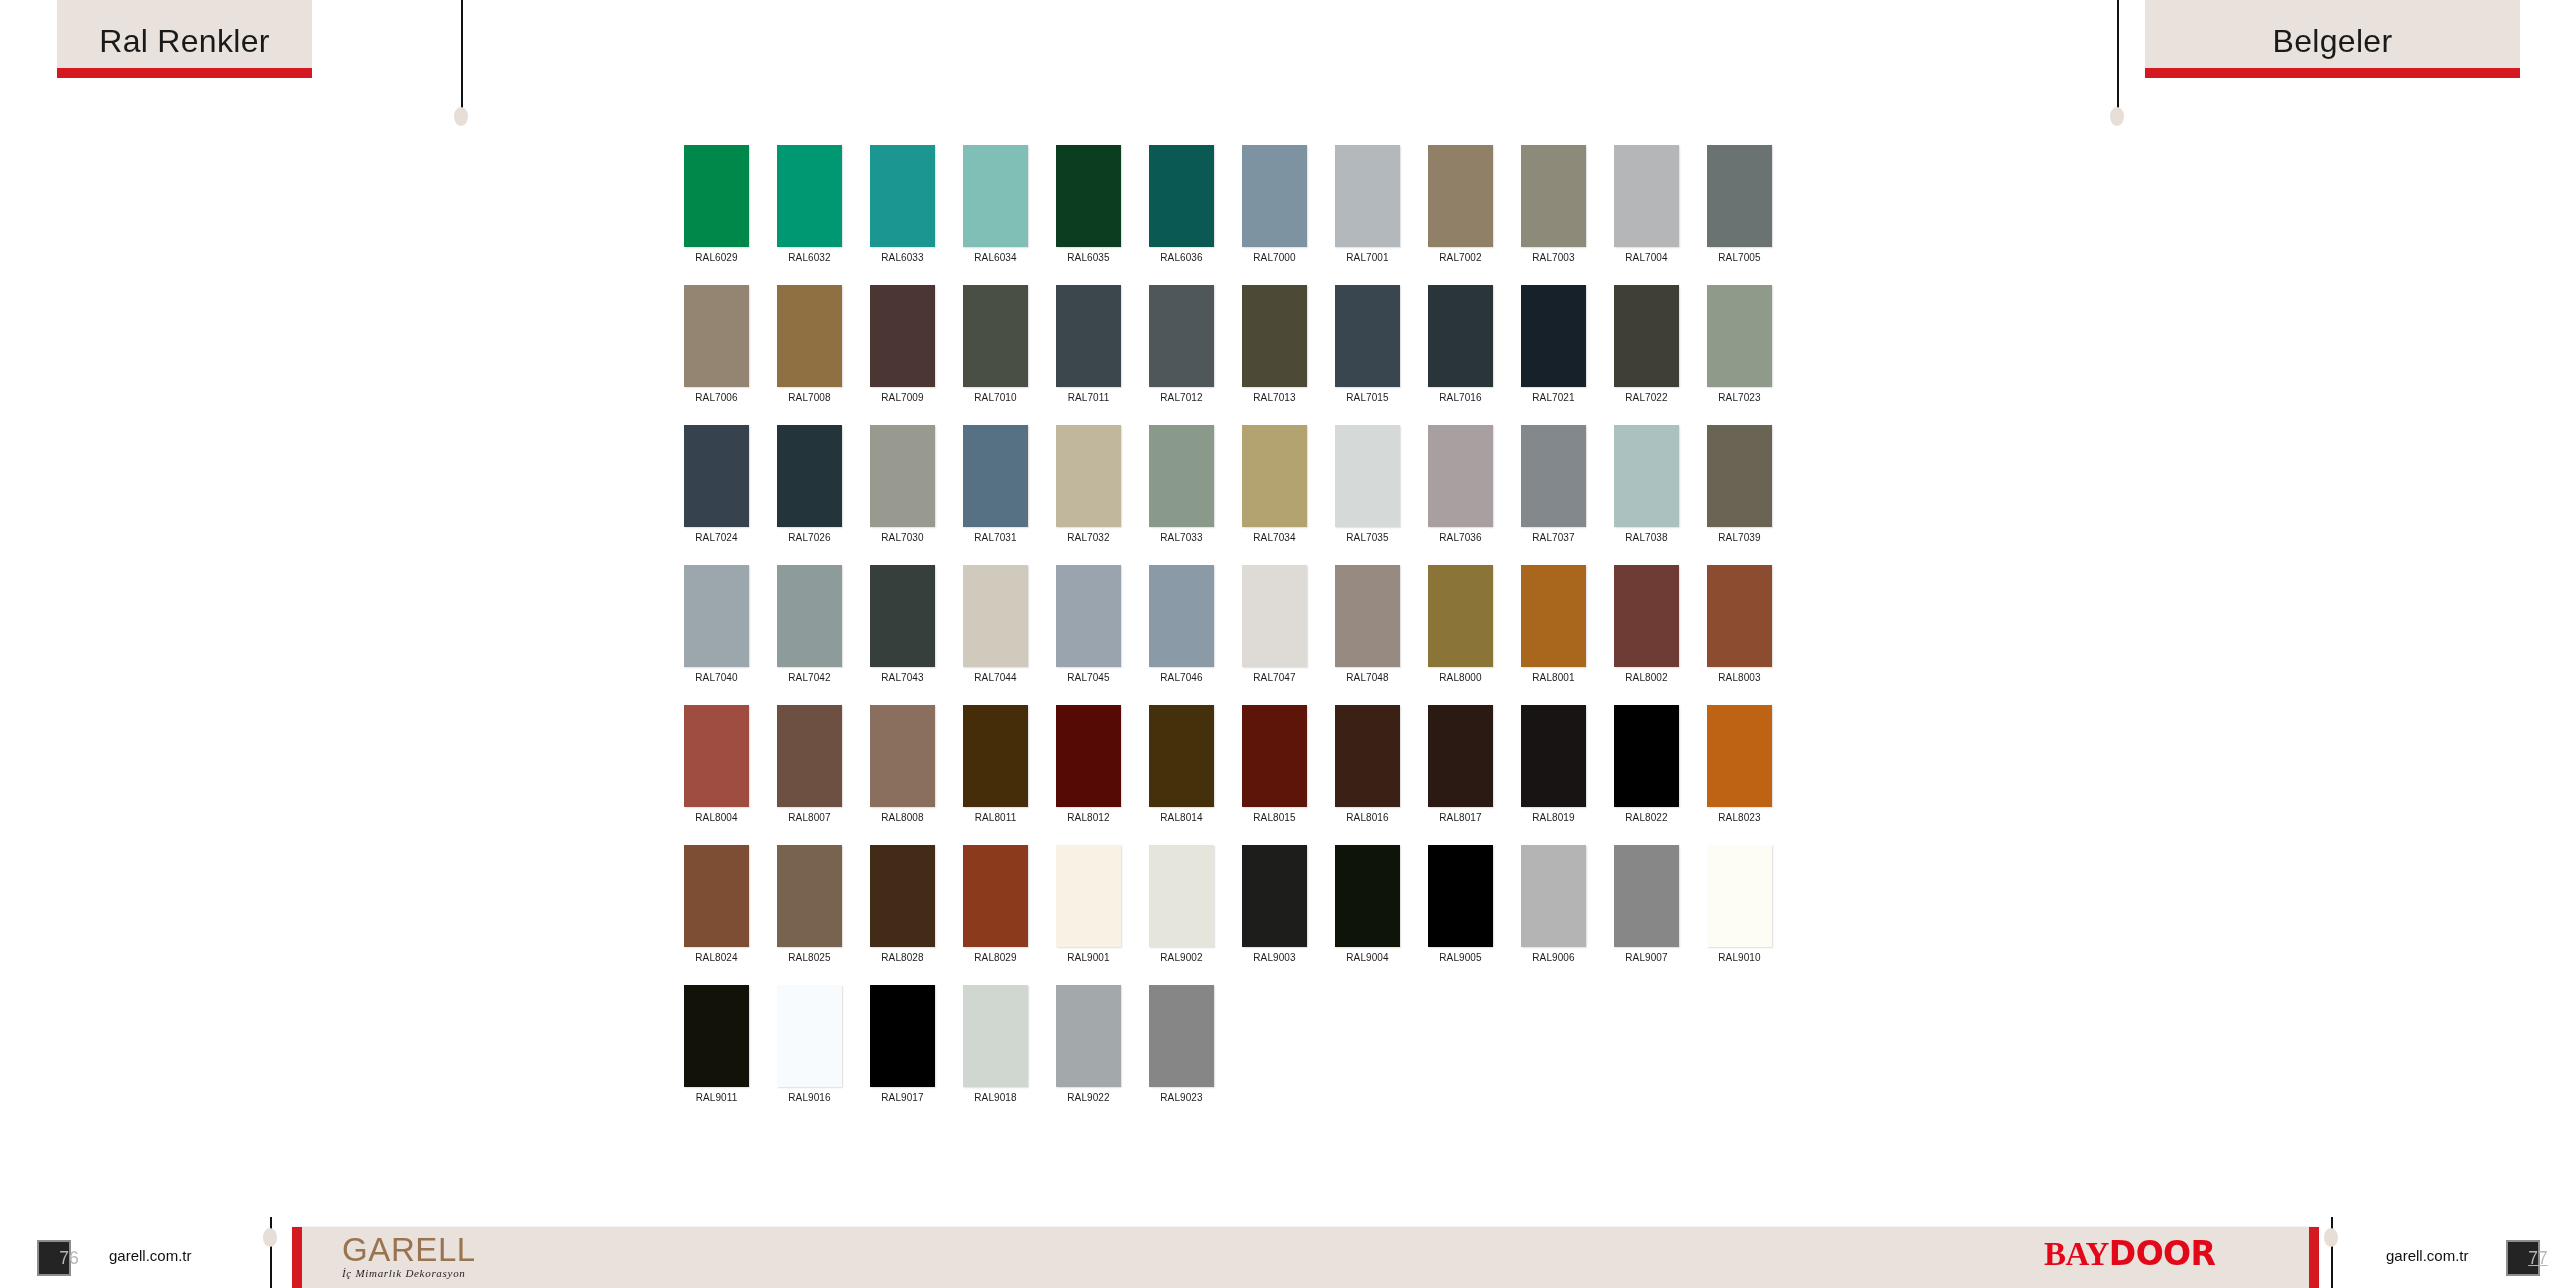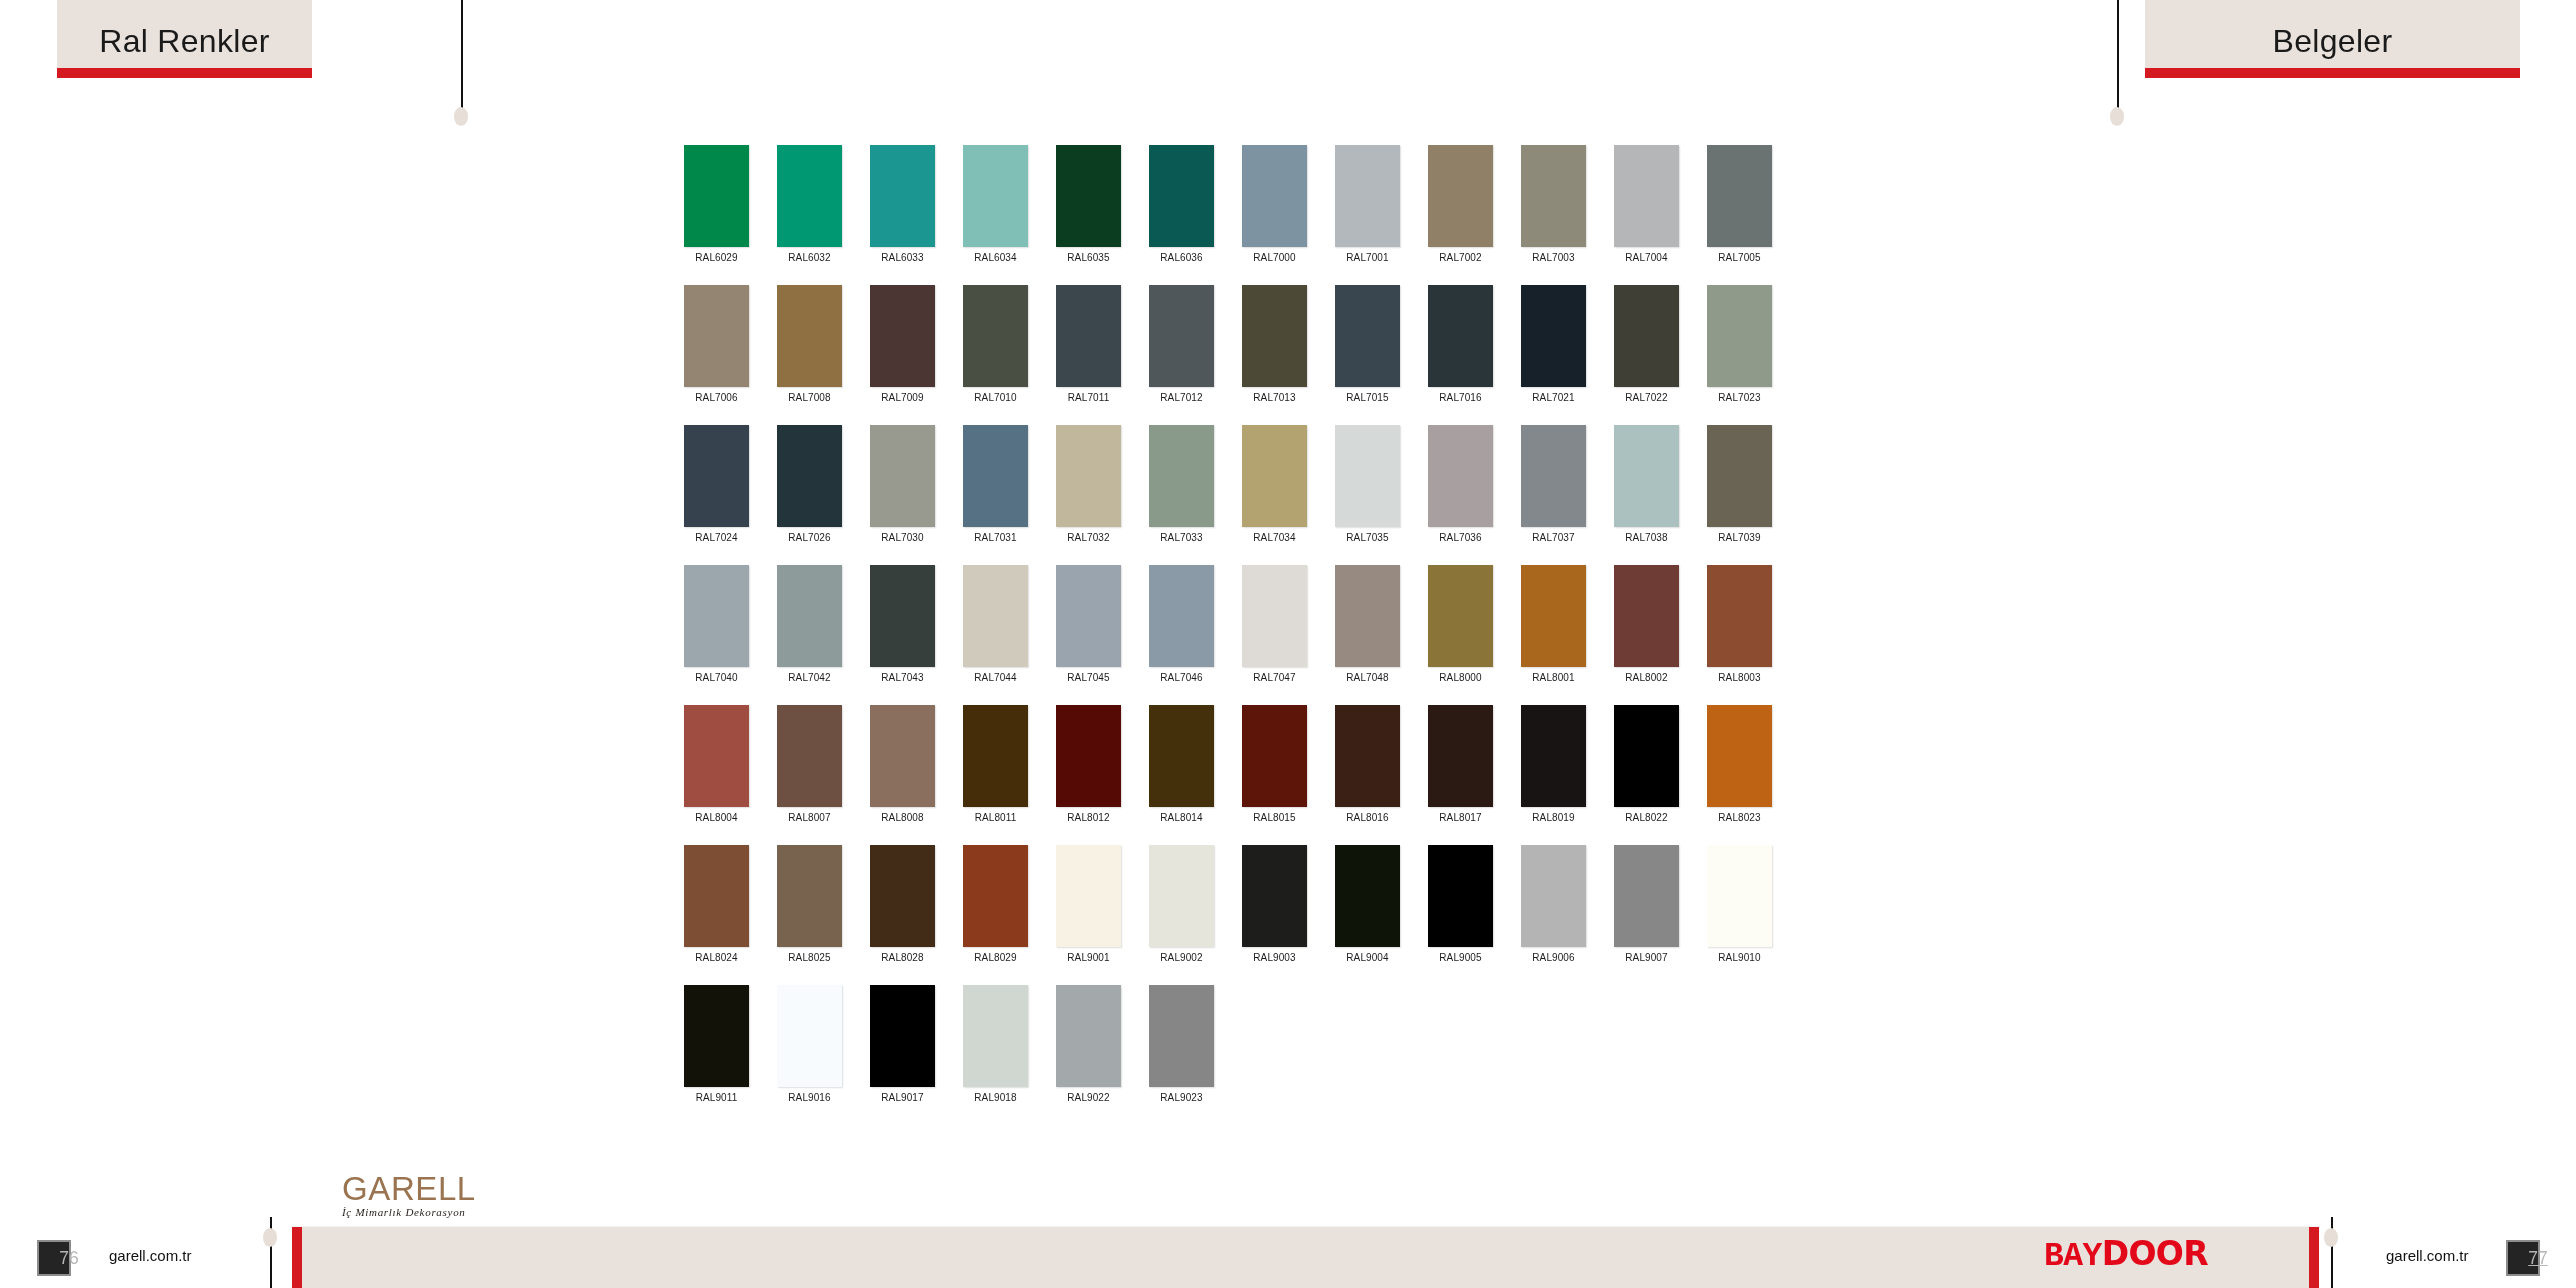--- a/index.html
+++ b/index.html
@@ -82,21 +82,21 @@
   #footer-strip{
     position:absolute;
     left:292px;top:1227px;
     width:2027px;height:61px;
     background:#e9e2dc;
     box-shadow:0 -1.2px 1.2px rgba(0,0,0,0.06);
   }
   #footer-strip-left-bar{position:absolute;left:0;top:0;width:10px;height:61px;background:#d51920;}
   #footer-strip-right-bar{position:absolute;right:0;top:0;width:10px;height:61px;background:#d51920;}
 
-  #garell-logo{position:absolute;left:342px;top:1172px;width:175px;height:55px;}
+  #garell-logo{position:absolute;left:342px;top:1233px;width:175px;height:55px;}
   .garell-word{
     font-size:33px;
     color:#9a7450;
     letter-spacing:0.6px;
     font-family:"Liberation Sans", sans-serif;
     line-height:1;
   }
   .garell-tag{
     margin-top:1.2px;
     font-size:11px;
@@ -105,21 +105,21 @@
     font-family:"Liberation Serif", serif;
     letter-spacing:0.7px;
     white-space:nowrap;
   }
 
   #baydoor-logo{
     position:absolute;left:2044px;top:1237px;
     font-size:33px;color:#e3071a;font-weight:bold;
     letter-spacing:-0.6px;line-height:1;white-space:nowrap;
   }
-  #baydoor-logo .bay{font-family:Liberation Mono, monospace;}
+  #baydoor-logo .bay{font-family:Liberation Serif, serif;}
   #baydoor-logo .door{font-family:"DejaVu Sans", sans-serif;}
 
   .page-badge{
     position:absolute;
     width:23px;height:36px;
     background:#242424;
     border:2.3px solid #8d8d8d;
     box-sizing:border-box;
     color:#b6b6b6;
     font-size:17.5px;

